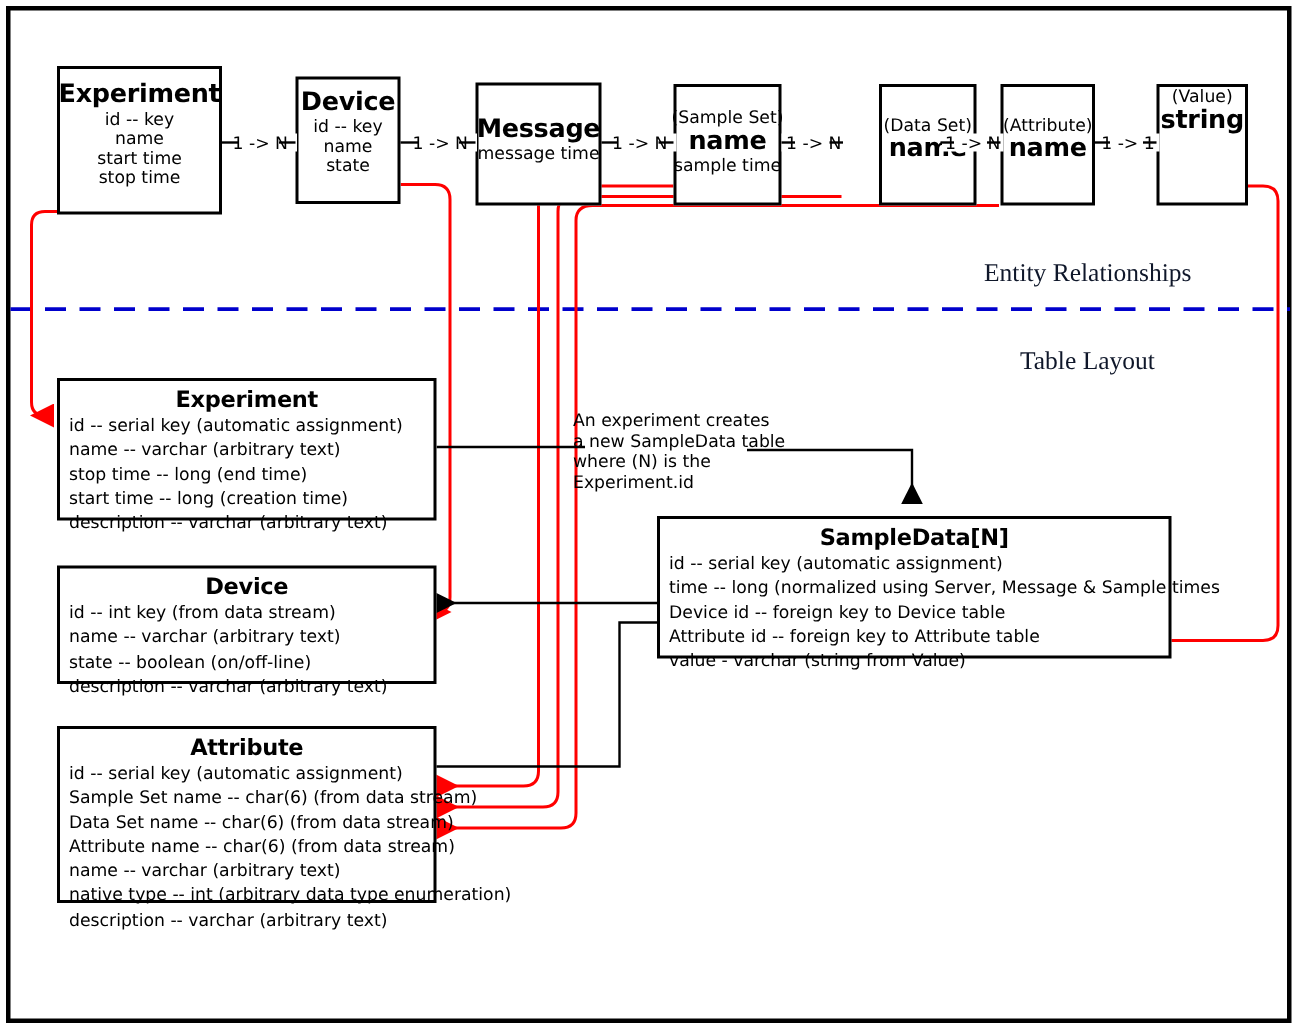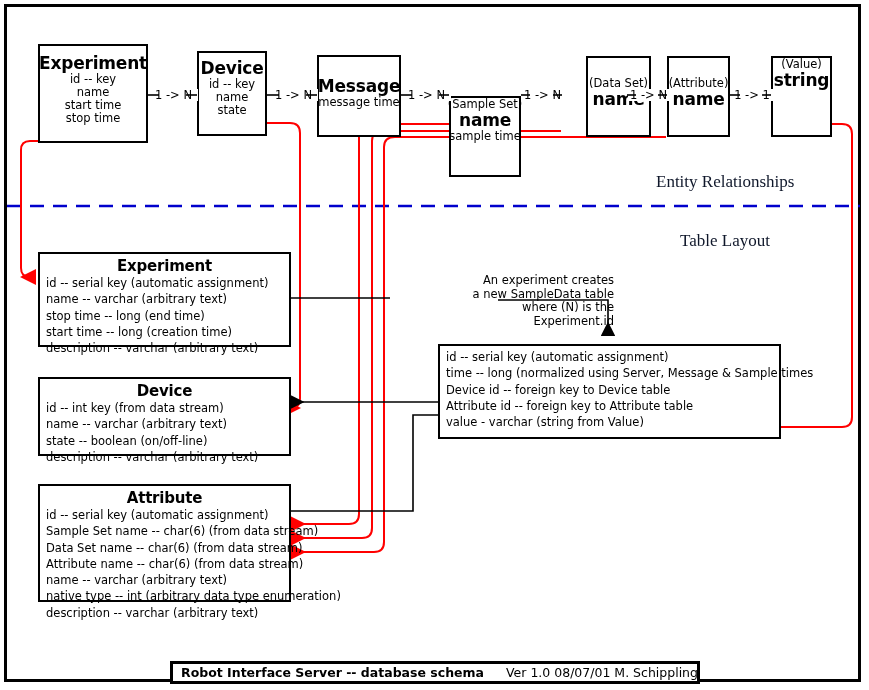--- a/index.html
+++ b/index.html
@@ -92,21 +92,21 @@
     font-family: "Liberation Serif", "DejaVu Serif", serif;
     font-size: 17px;
     color: #0f172a;
     white-space: nowrap;
   }
   
   .note {
     position: absolute;
     font-size: 11.5px;
     line-height: 13.5px;
-    text-align: right;
+    text-align: left;
     white-space: nowrap;
   }
   
   #footer {
     position: absolute;
     left: 170px; top: 661px;
     width: 530px; height: 23px;
     border: 3px solid #000;
     box-sizing: border-box;
     background: #fff;
@@ -181,21 +181,21 @@
     <div class="esub">id -- key</div>
     <div class="esub">name</div>
     <div class="esub">state</div>
   </div>
 
   <div class="ebox" style="left:317px; top:55px; width:84px; height:82px; padding-top:20px;">
     <div class="etitle">Message</div>
     <div class="esub">message  time</div>
   </div>
 
-  <div class="ebox" style="left:449px; top:56px; width:72px; height:81px; padding-top:0;margin-top:40px;">
+  <div class="ebox" style="left:449px; top:56px; width:72px; height:81px; padding-top:14px;">
     <div class="epre">(Sample Set)</div>
     <div class="etitle">name</div>
     <div class="esub">sample time</div>
   </div>
 
   <div class="ebox" style="left:562px; top:56px; width:65px; height:81px; padding-top:19px;margin-left:24px;">
     <div class="epre">(Data Set)</div>
     <div class="etitle">name</div>
   </div>
 
@@ -256,32 +256,29 @@
     <div class="trow">id -- serial key (automatic assignment)</div>
     <div class="trow">Sample Set name -- char(6) (from data stream)</div>
     <div class="trow">Data Set name -- char(6) (from data stream)</div>
     <div class="trow">Attribute name -- char(6) (from data stream)</div>
     <div class="trow">name -- varchar (arbitrary text)</div>
     <div class="trow">native type -- int (arbitrary data type enumeration)</div>
     <div class="trow">description -- varchar (arbitrary text)</div>
   </div>
 
   <div class="tbox" style="left:438px; top:344px; width:343px; height:95px;">
+    <div class="ttitle">SampleData[N]</div>
     <div class="trow">id -- serial key (automatic assignment)</div>
     <div class="trow">time -- long (normalized using Server, Message &amp; Sample times</div>
     <div class="trow">Device id -- foreign key to Device table</div>
     <div class="trow">Attribute id -- foreign key to Attribute table</div>
     <div class="trow">value - varchar (string from Value)</div>
   </div>
 
   <div class="note" style="left:382px; top:274px; width:232px;">
     <div>An experiment creates</div>
     <div>a new SampleData table</div>
     <div>where (N) is the</div>
     <div>Experiment.id</div>
   </div>
 
-  <div id="footer">
-    <span class="f-bold">Robot Interface Server -- database schema</span>
-    <span class="f-plain">Ver 1.0  08/07/01  M. Schippling</span>
-  </div>
 
 </div>
 
 </body></html>

